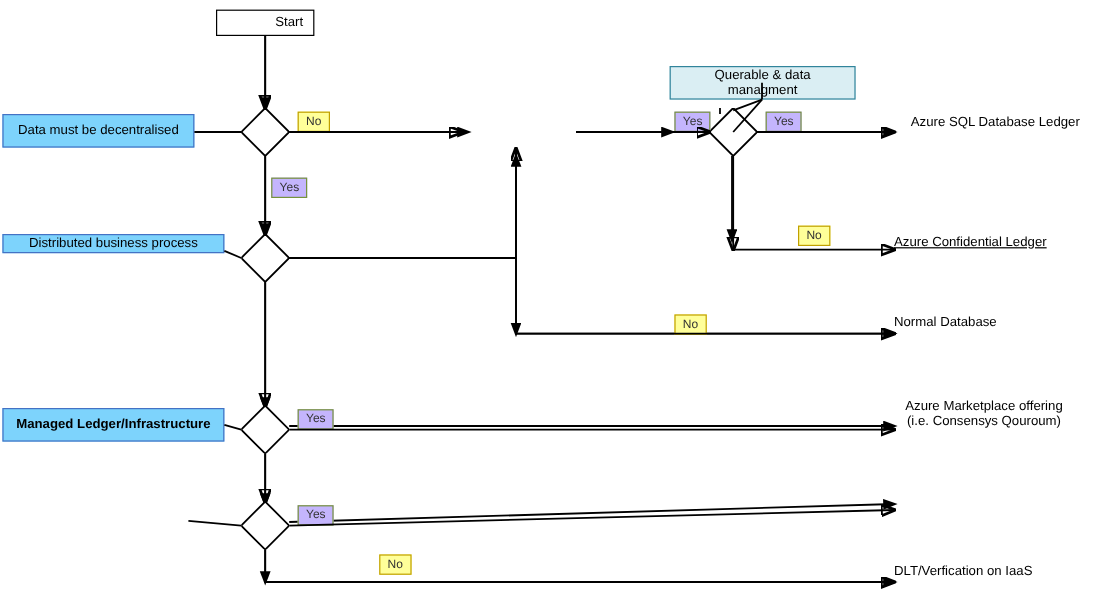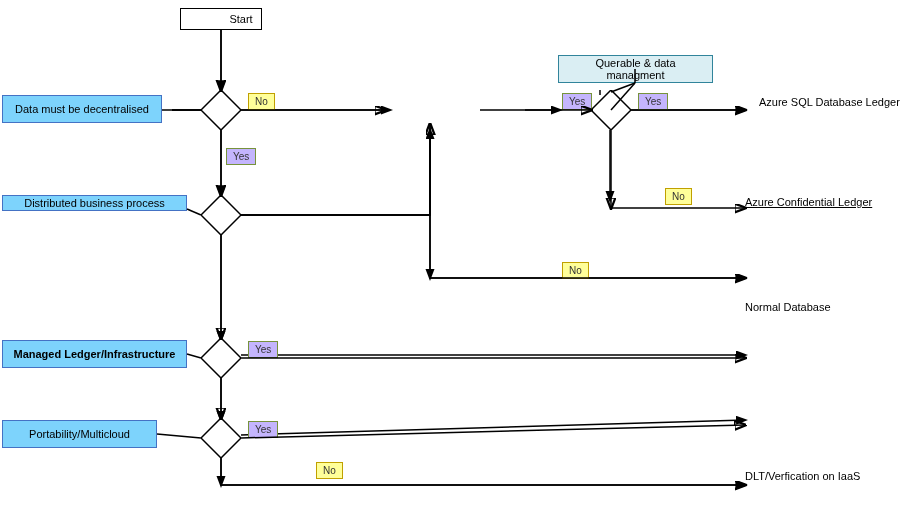--- a/index.html
+++ b/index.html
@@ -186,42 +186,42 @@
   </div>
 
   <div class="node output" style="left:745px;top:96px;margin-left:14px;">
     <span>Azure SQL Database Ledger</span>
   </div>
 
   <div class="node output" style="left:745px;top:196px;text-decoration:underline;">
     <span>Azure Confidential Ledger</span>
   </div>
 
-  <div class="node output" style="left:745px;top:263px;margin-top:38px;">
+  <div class="node output" style="left:745px;top:263px;">
     <span>Normal Database</span>
   </div>
 
   <div class="node rect-node blue-bg" style="left:2px;top:340px;width:185px;height:28px;font-weight:bold;">
     <span>Managed Ledger/Infrastructure</span>
   </div>
 
   <div class="diamond" style="left:201px;top:338px;">
     <svg width="40" height="40">
       <polygon points="20,0 40,20 20,40 0,20" fill="white" stroke="black" stroke-width="1.5"></polygon>
     </svg>
   </div>
 
   <div class="node label-badge badge-yes" style="left:248px;top:341px;">
     <span>Yes</span>
   </div>
 
-
-  <div class="node rect-node blue-bg" style="left:2px;top:420px;width:155px;height:28px;">
-    <span>Portability/Multicloud</span>
-  </div>
+  <div class="node output" style="left:745px;top:333px;width:150px;">
+    <span>Azure Marketplace offering (i.e. Consensys Qouroum)</span>
+  </div>
+
 
   <div class="diamond" style="left:201px;top:418px;">
     <svg width="40" height="40">
       <polygon points="20,0 40,20 20,40 0,20" fill="white" stroke="black" stroke-width="1.5"></polygon>
     </svg>
   </div>
 
   <div class="node label-badge badge-yes" style="left:248px;top:421px;">
     <span>Yes</span>
   </div>

